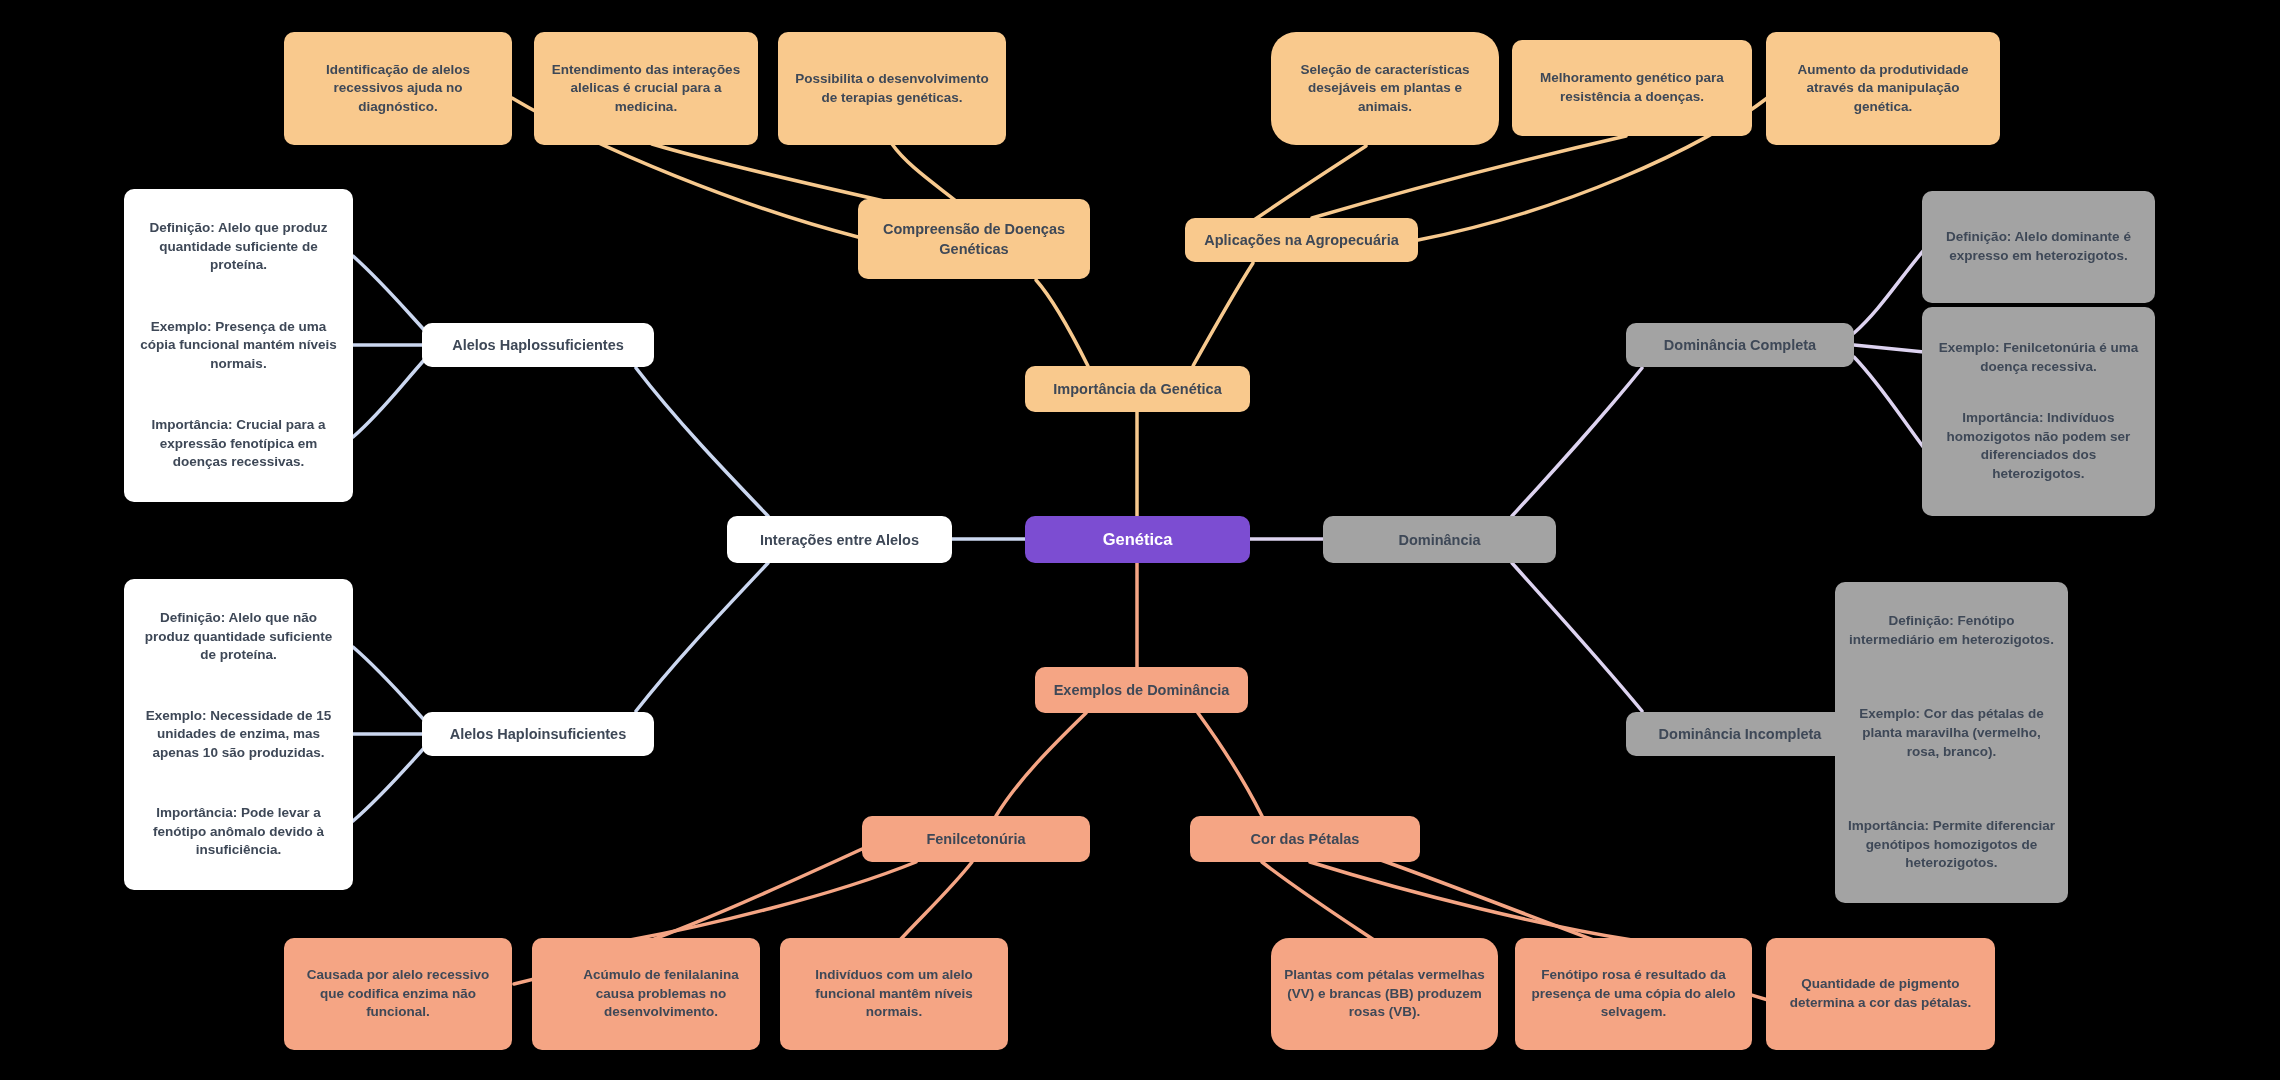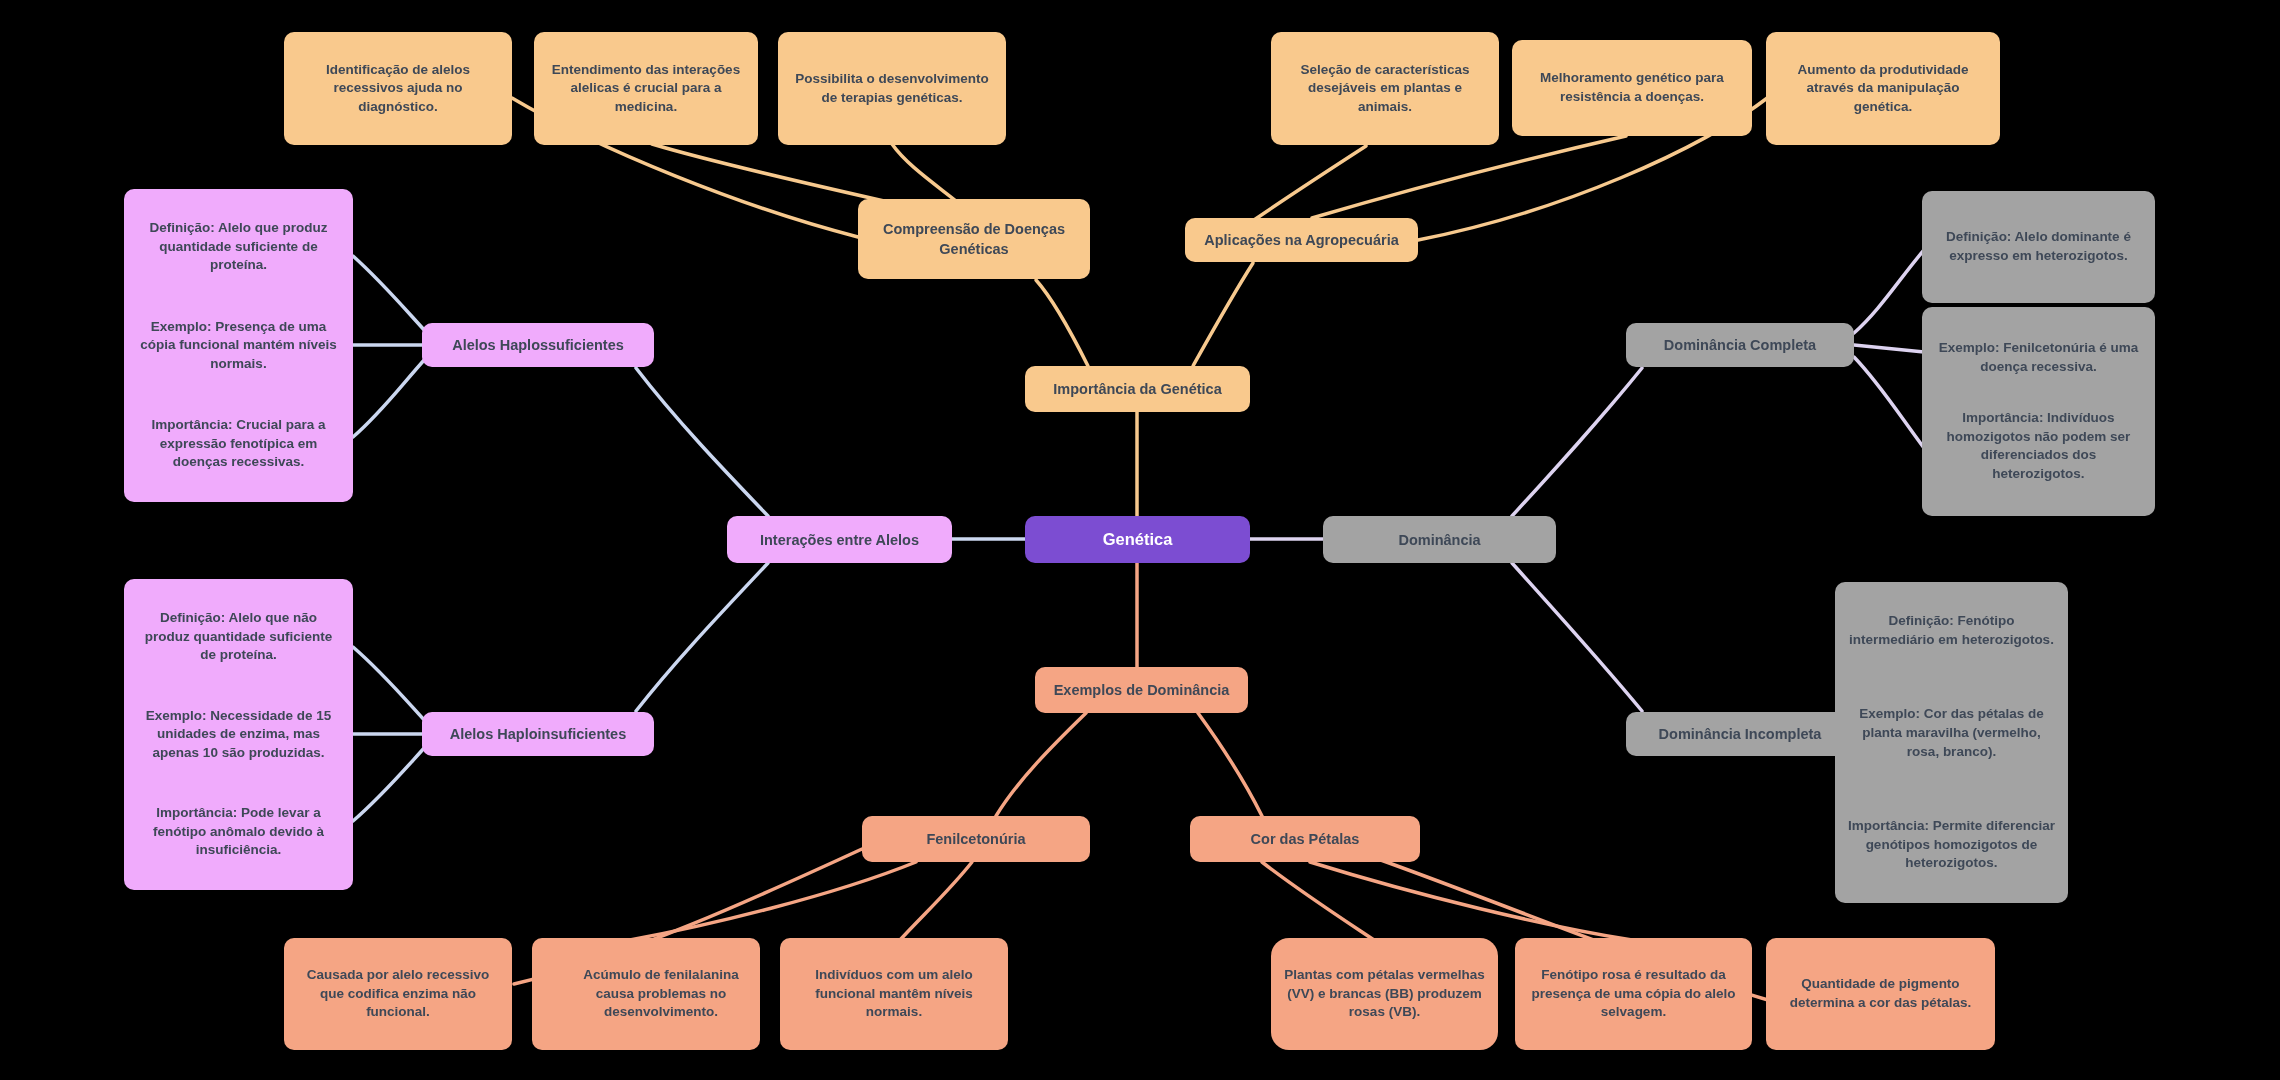--- a/index.html
+++ b/index.html
@@ -14,21 +14,21 @@
   .edge-lav{stroke:#ddd3f0;}
   .edge-salmon{stroke:#f5a584;}
   .box{
     position:absolute;box-sizing:border-box;border-radius:10px;
     display:flex;align-items:center;justify-content:center;
     text-align:center;color:#3e4857;
   }
   .orange{background:#f9c98d;}
   .salmon{background:#f5a584;}
   .lav{background:#a3a3a3;}
-  .blue{background:#f0abfc;gap:34px;}
+  .blue{background:#ffffff;gap:34px;}
   .purple{background:#7c4dd2;color:#ffffff;}
   .node{font-size:14.5px;white-space:nowrap;}
   .node2{font-size:14.5px;line-height:1.4;padding:12px 10px;}
   .center-node{font-size:16.5px;}
   .leaf{font-size:13.5px;line-height:1.38;padding:10px 12px;}
   .detail{
     flex-direction:column;justify-content:space-between;
     font-size:13.5px;line-height:1.38;padding:30px 12px;
   }
   .detail2{
@@ -87,21 +87,21 @@
 
   <div class="box orange leaf" style="left:284px;top:32px;width:228px;height:113px;">
       <span>Identificação de alelos recessivos ajuda no diagnóstico.</span>
     </div>
   <div class="box orange leaf" style="left:534px;top:32px;width:224px;height:113px;">
       <span>Entendimento das interações alelicas é crucial para a medicina.</span>
     </div>
   <div class="box orange leaf" style="left:778px;top:32px;width:228px;height:113px;">
       <span>Possibilita o desenvolvimento de terapias genéticas.</span>
     </div>
-  <div class="box orange leaf" style="left:1271px;top:32px;width:228px;height:113px;">
+  <div class="box orange leaf" style="left:1271px;top:32px;width:228px;height:113px;border-radius:25px;">
       <span>Seleção de características desejáveis em plantas e animais.</span>
     </div>
   <div class="box orange leaf" style="left:1512px;top:40px;width:240px;height:96px;">
       <span>Melhoramento genético para resistência a doenças.</span>
     </div>
   <div class="box orange leaf" style="left:1766px;top:32px;width:234px;height:113px;">
       <span>Aumento da produtividade através da manipulação genética.</span>
     </div>
 
   <div class="box orange node2" style="left:858px;top:199px;width:232px;height:80px;">

